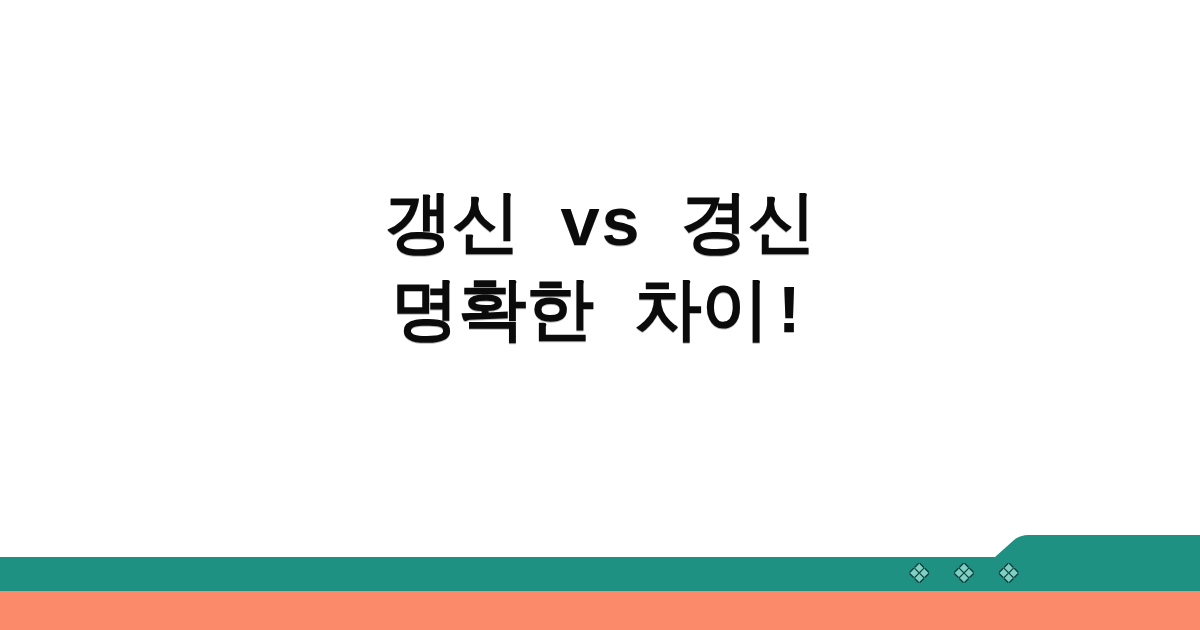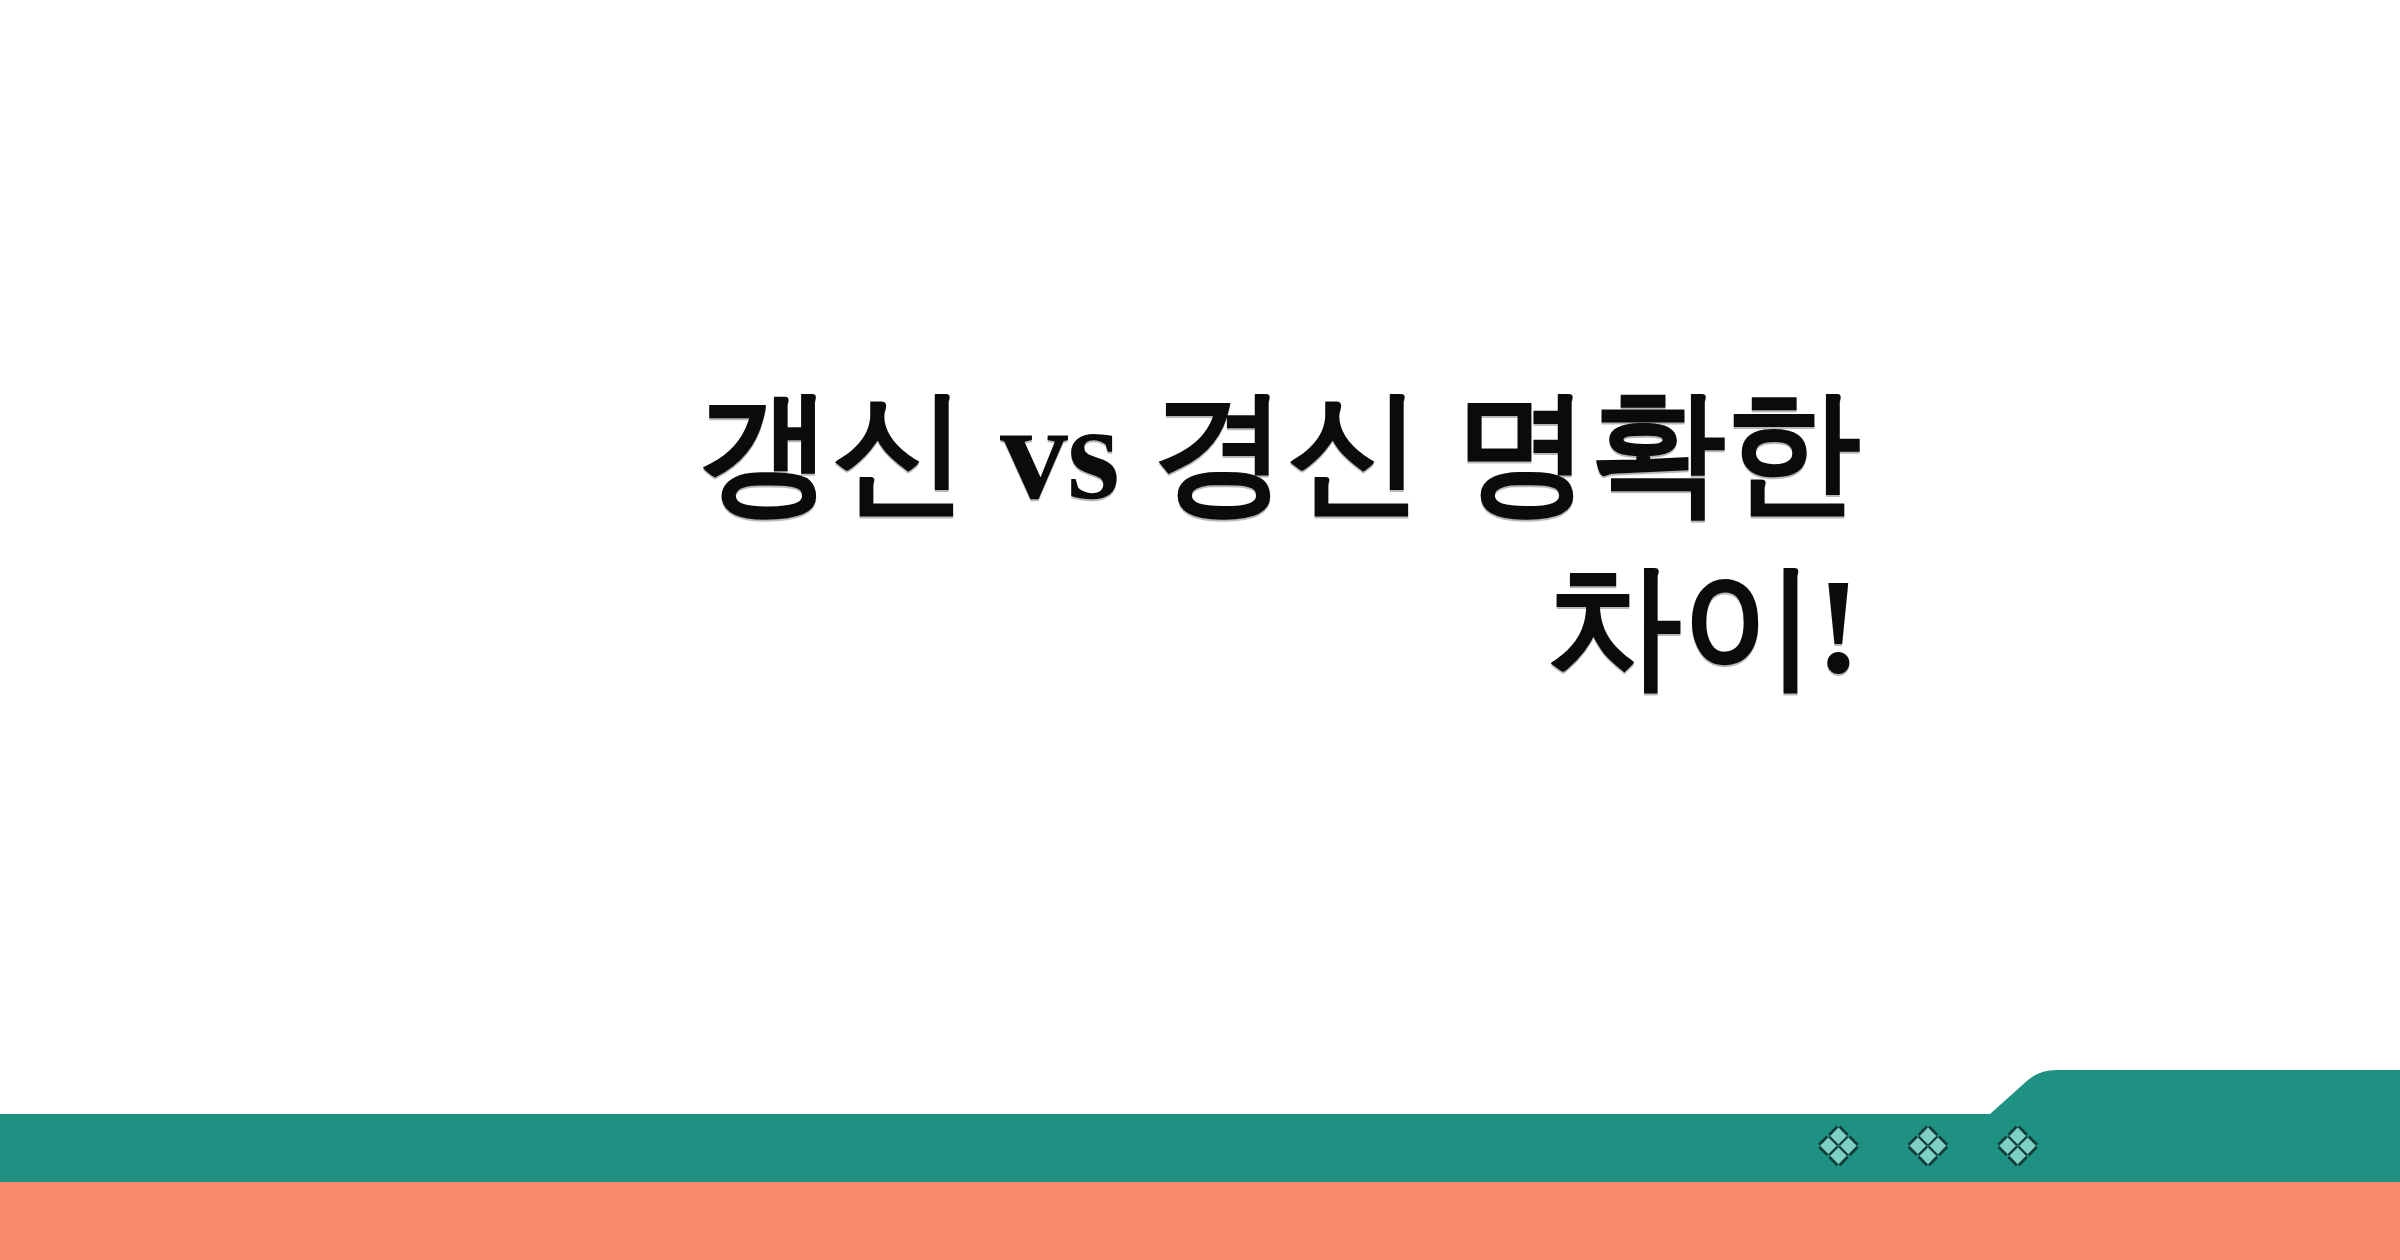--- a/index.html
+++ b/index.html
@@ -33,22 +33,22 @@
     flex-direction: column;
     align-items: center;
     justify-content: center;
     box-sizing: border-box;
     padding: 0 120px;
   }
 
   #title-text {
     margin: 0;
     width: 660px;
-    text-align: right;
-    font-family: Liberation Serif, serif;
+    text-align: center;
+    font-family: Liberation Mono, monospace;
     font-size: 68px;
     line-height: 1.28;
     font-weight: 700;
     letter-spacing: -0.5px;
     color: #0b0b0b;
     word-break: keep-all;
     white-space: normal;
     text-shadow: 0 1px 0 rgba(0,0,0,0.28);
   }
 

